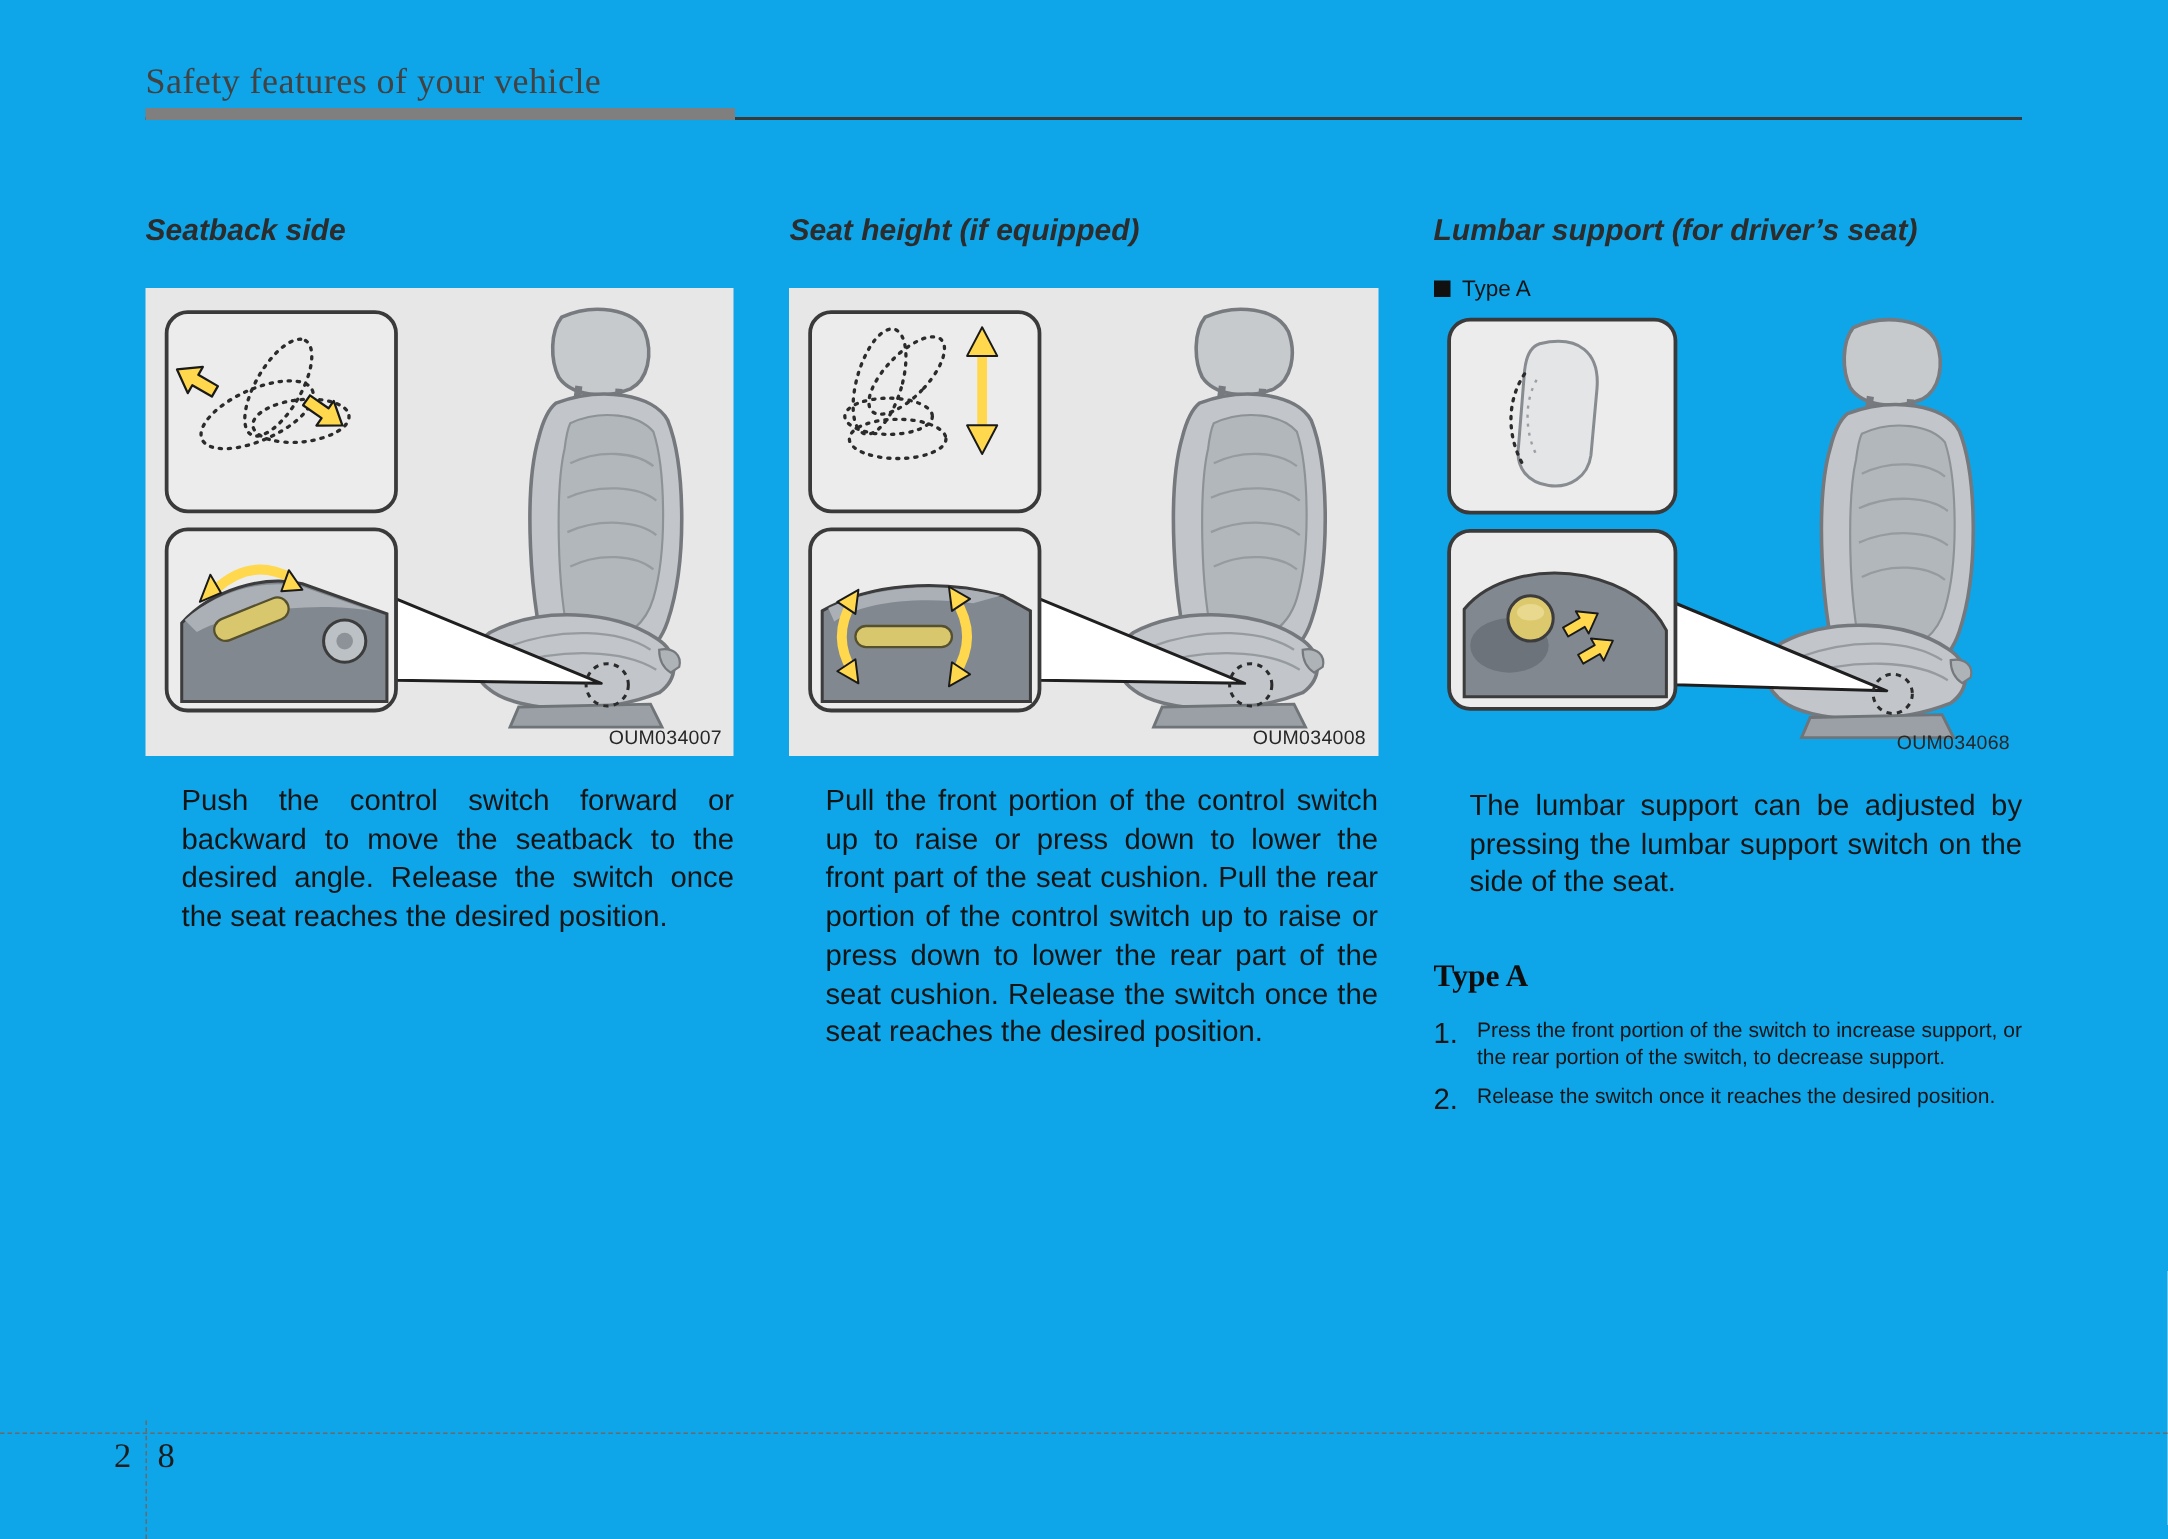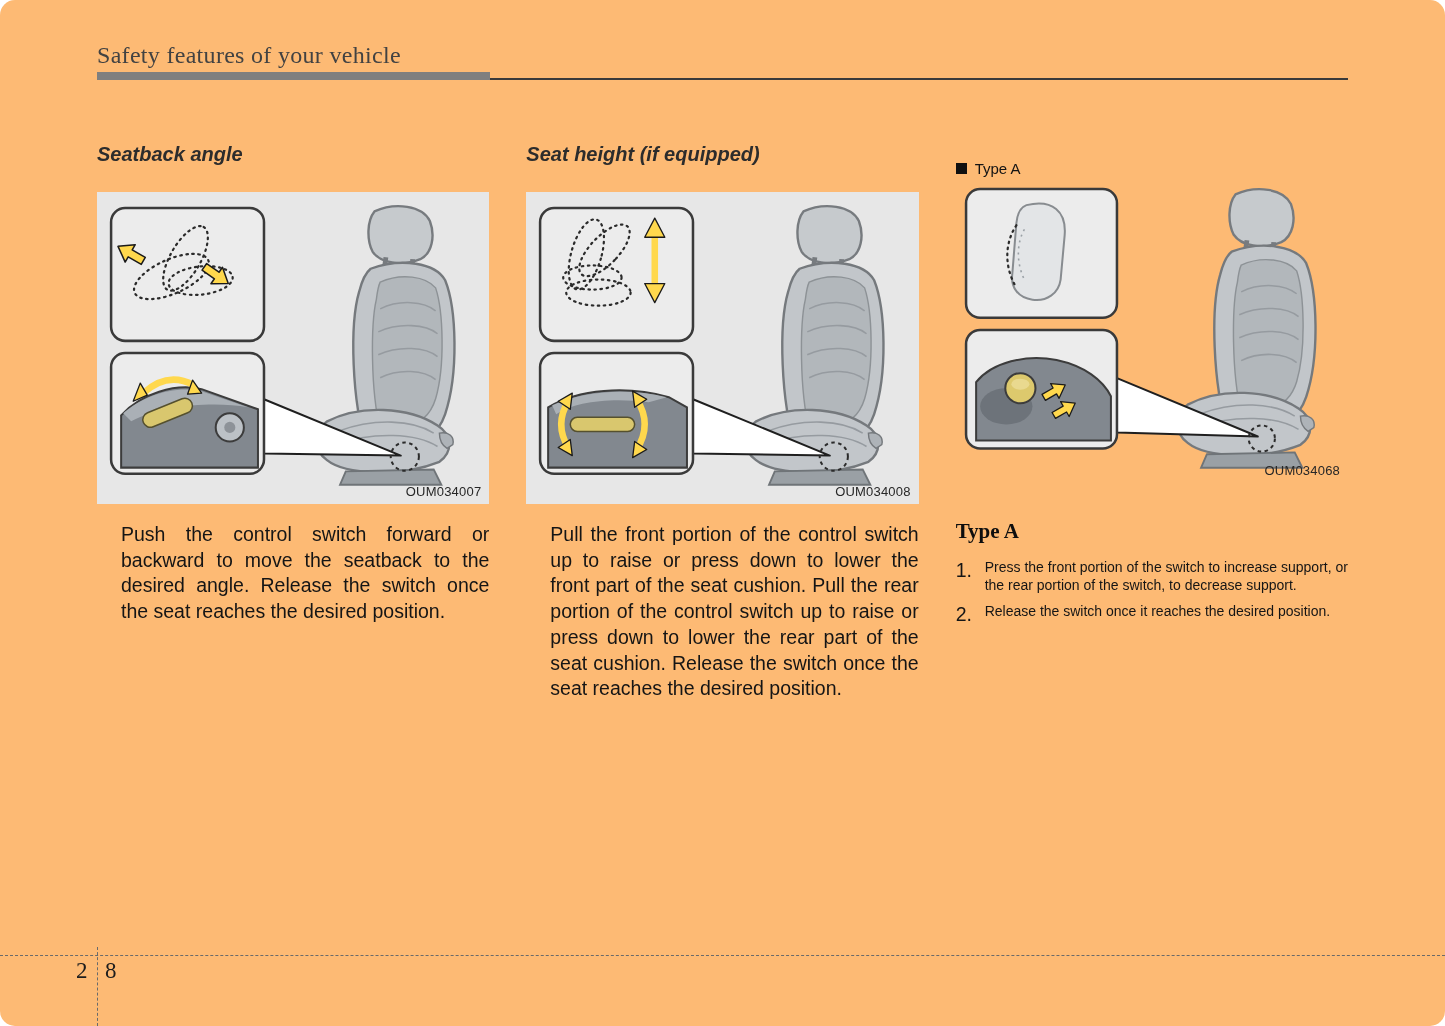--- a/index.html
+++ b/index.html
@@ -1,21 +1,21 @@
 <!DOCTYPE html>
 <html><head>
 <meta charset="utf-8">
 <style>
   * { margin:0; padding:0; box-sizing:border-box; }
   html,body { background:#ffffff; }
   body {
     width:1445px; height:1026px; position:relative; overflow:hidden;
     font-family:"Liberation Sans", sans-serif; color:#1a1a1a;
   }
-  .page { position:absolute; inset:0; background:#fdba74;border-radius:15px; }
+  .page { position:absolute; inset:0; background:#0ea5e9; }
 
   
   .hdr-title {
     position:absolute; left:97px; top:42px;
     font-family:"Liberation Serif", serif; font-weight:400;
     font-size:24px; color:#424242; letter-spacing:.3px;
   }
   .hdr-rule { position:absolute; left:97px; top:72px; width:1251px; height:8px; border-bottom:2px solid #3a3a3a; }
   .hdr-rule-thick { position:absolute; left:0; top:0; width:393px; height:8px; background:#7f7f7f; }
 
@@ -104,21 +104,21 @@
 <div class="page">
 
   <div class="hdr-title">Safety features of your vehicle</div>
   <div class="hdr-rule">
     <div class="hdr-rule-thick"></div>
   </div>
 
   <div class="cols">
 
     <section>
-      <h2 class="col-heading">Seatback angle</h2>
+      <h2 class="col-heading">Seatback side</h2>
       <figure class="fig fig--panel">
         <svg viewBox="0 0 390 310">
           <use href="#car-seat" transform="translate(196,6) scale(0.95)"></use>
           <polygon class="wedge" points="166,206 302,262 166,260"></polygon>
           <circle class="target" cx="306" cy="263" r="14"></circle>
           <g>
             <rect class="inset" x="14" y="16" width="152" height="132" rx="14"></rect>
             <g class="dotted">
               <ellipse cx="74" cy="84" rx="40" ry="17" transform="rotate(-24 74 84)"></ellipse>
               <ellipse cx="88" cy="66" rx="36" ry="15" transform="rotate(-60 88 66)"></ellipse>
@@ -181,20 +181,21 @@
               <polygon class="yhead" points="106,264 120,256 108,248"></polygon>
             </g>
           </g>
         </svg>
         <figcaption class="fig-code">OUM034008</figcaption>
       </figure>
       <p class="body-text">Pull the front portion of the control switch up to raise or press down to lower the front part of the seat cushion. Pull the rear portion of the control switch up to raise or press down to lower the rear part of the seat cushion. Release the switch once the seat reaches the desired position.</p>
     </section>
 
     <section>
+      <h2 class="col-heading">Lumbar support (for driver’s seat)</h2>
       <div class="type-row">
         <span class="type-square"></span>
         <span class="type-label">Type A</span>
       </div>
       <figure class="fig fig--col3">
         <svg viewBox="0 0 390 300">
           <use href="#car-seat" transform="translate(198,0) scale(0.95)"></use>
           <polygon class="wedge" points="160,196 300,254 160,250"></polygon>
           <circle class="target" cx="304" cy="256" r="13"></circle>
           <g>
@@ -208,20 +209,21 @@
             <path class="console" d="M20 200 C36 180 70 172 100 178 C128 184 146 198 154 214 L154 258 L20 258 Z"></path>
             <ellipse cx="50" cy="224" rx="26" ry="18" fill="#6d737a"></ellipse>
             <circle cx="64" cy="206" r="15" fill="#ddc96d" stroke="#3c3c3c" stroke-width="2"></circle>
             <ellipse cx="64" cy="202" rx="9" ry="5.5" fill="#e9d98f"></ellipse>
             <use href="#fat-arrow" transform="translate(86,198) rotate(-30 15 11) scale(0.85)"></use>
             <use href="#fat-arrow" transform="translate(96,216) rotate(-30 15 11) scale(0.85)"></use>
           </g>
         </svg>
         <figcaption class="fig-code">OUM034068</figcaption>
       </figure>
+      <p class="body-text">The lumbar support can be adjusted by pressing the lumbar support switch on the side of the seat.</p>
       <h3 class="subheading">Type A</h3>
       <div class="steps">
         <div class="step">
           <span class="step-num">1.</span>
           <span class="step-text">Press the front portion of the switch to increase support, or the rear portion of the switch, to decrease support.</span>
         </div>
         <div class="step">
           <span class="step-num">2.</span>
           <span class="step-text">Release the switch once it reaches the desired position.</span>
         </div>

